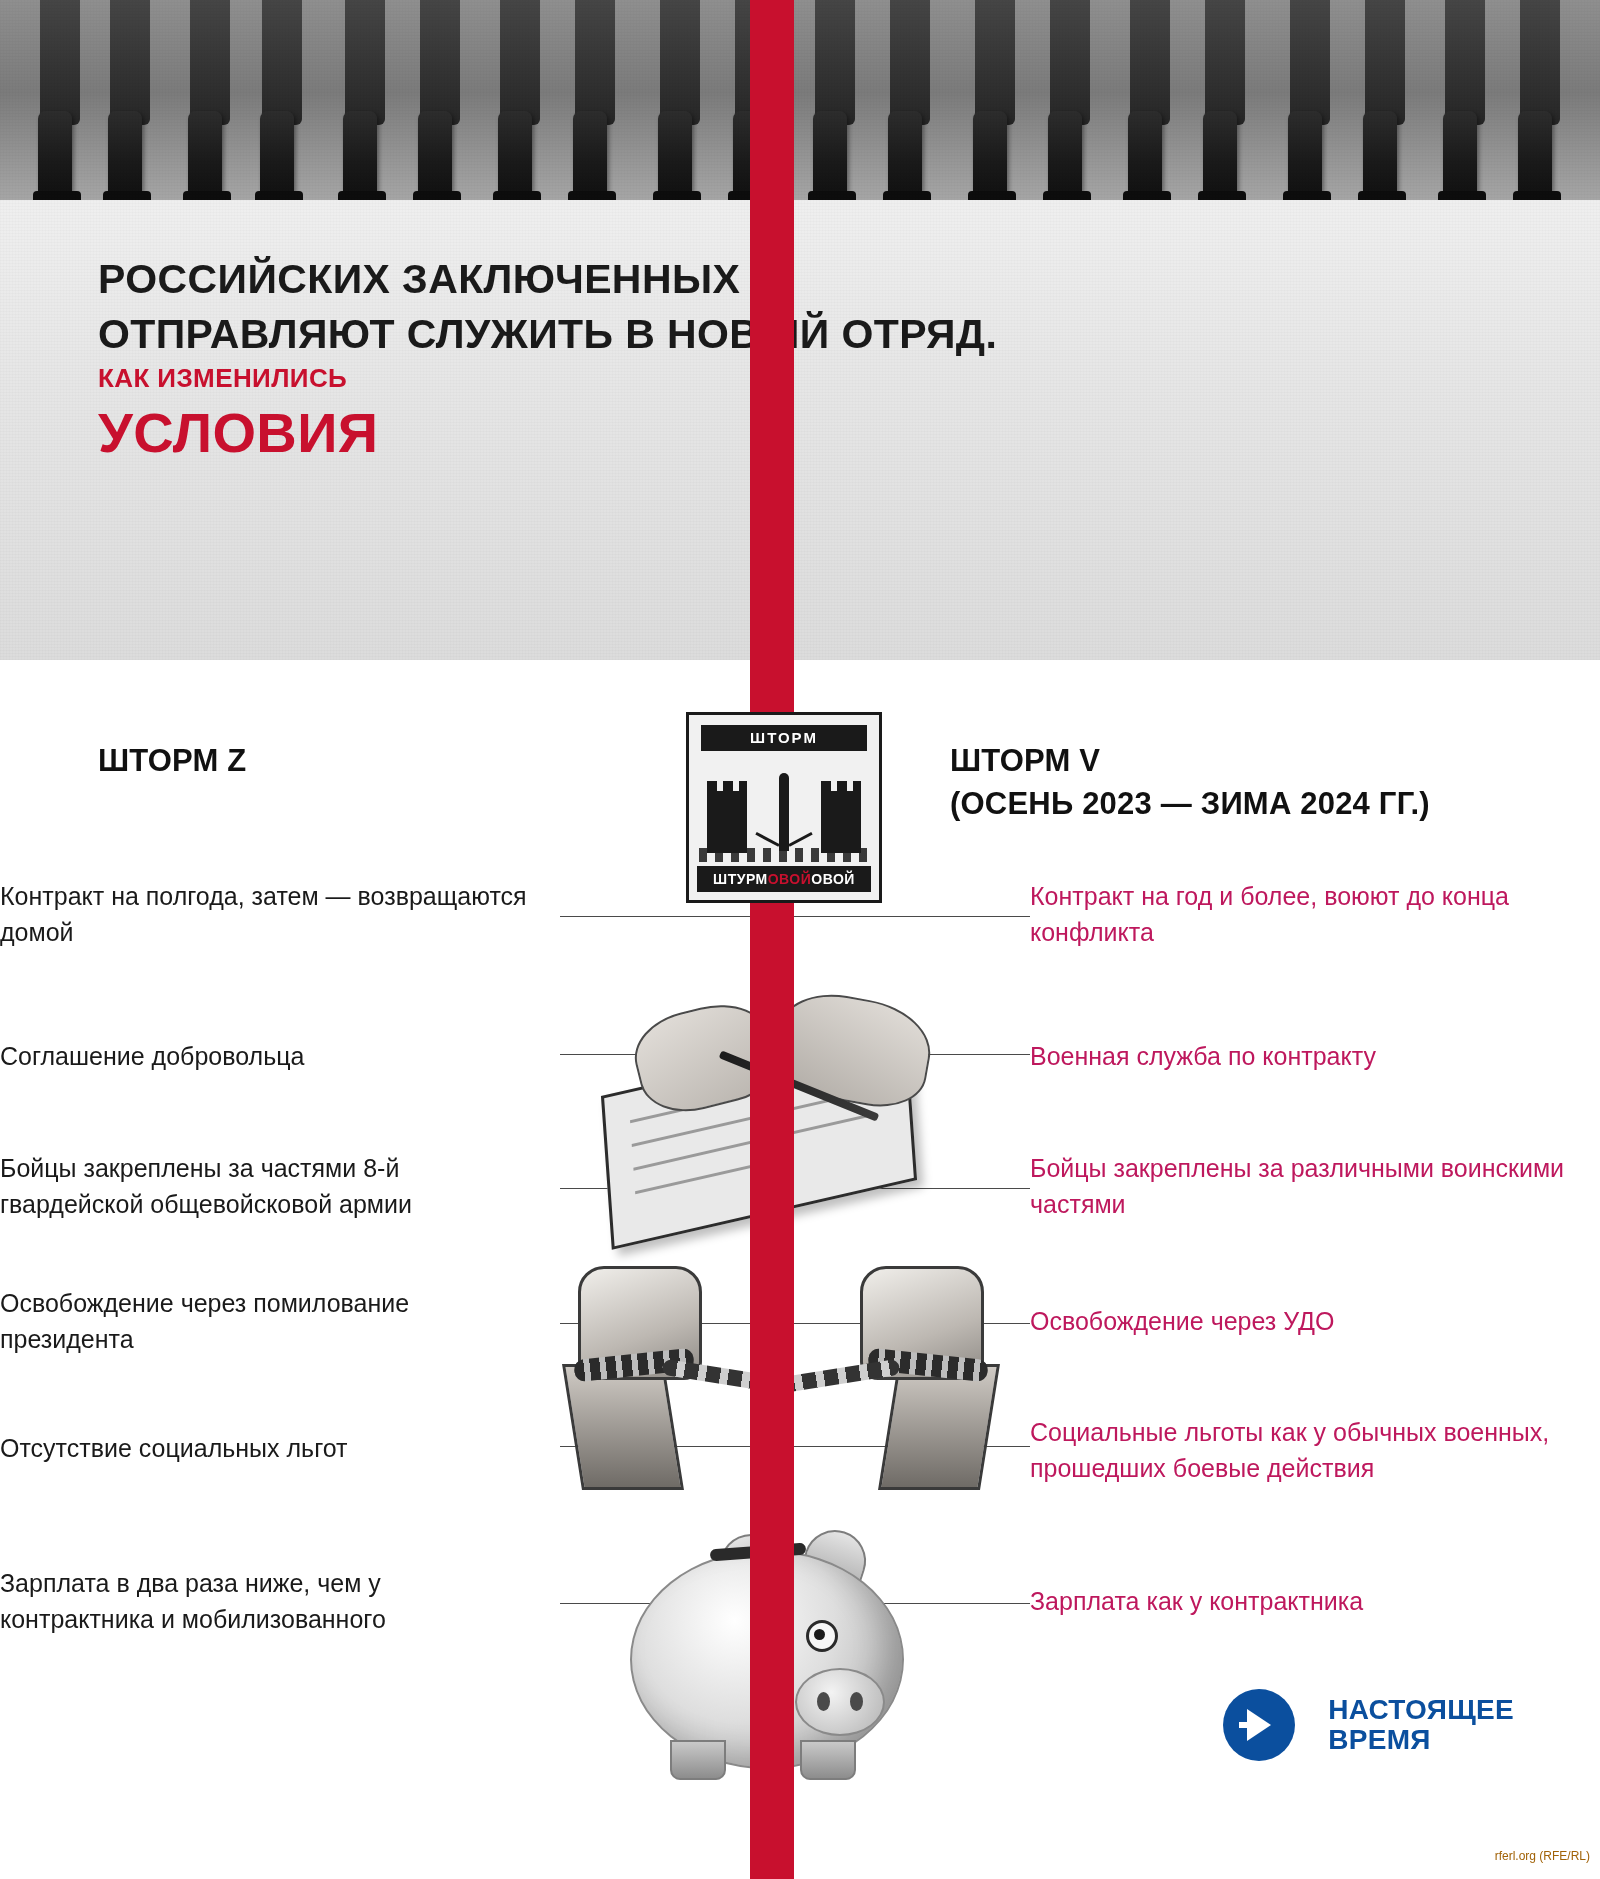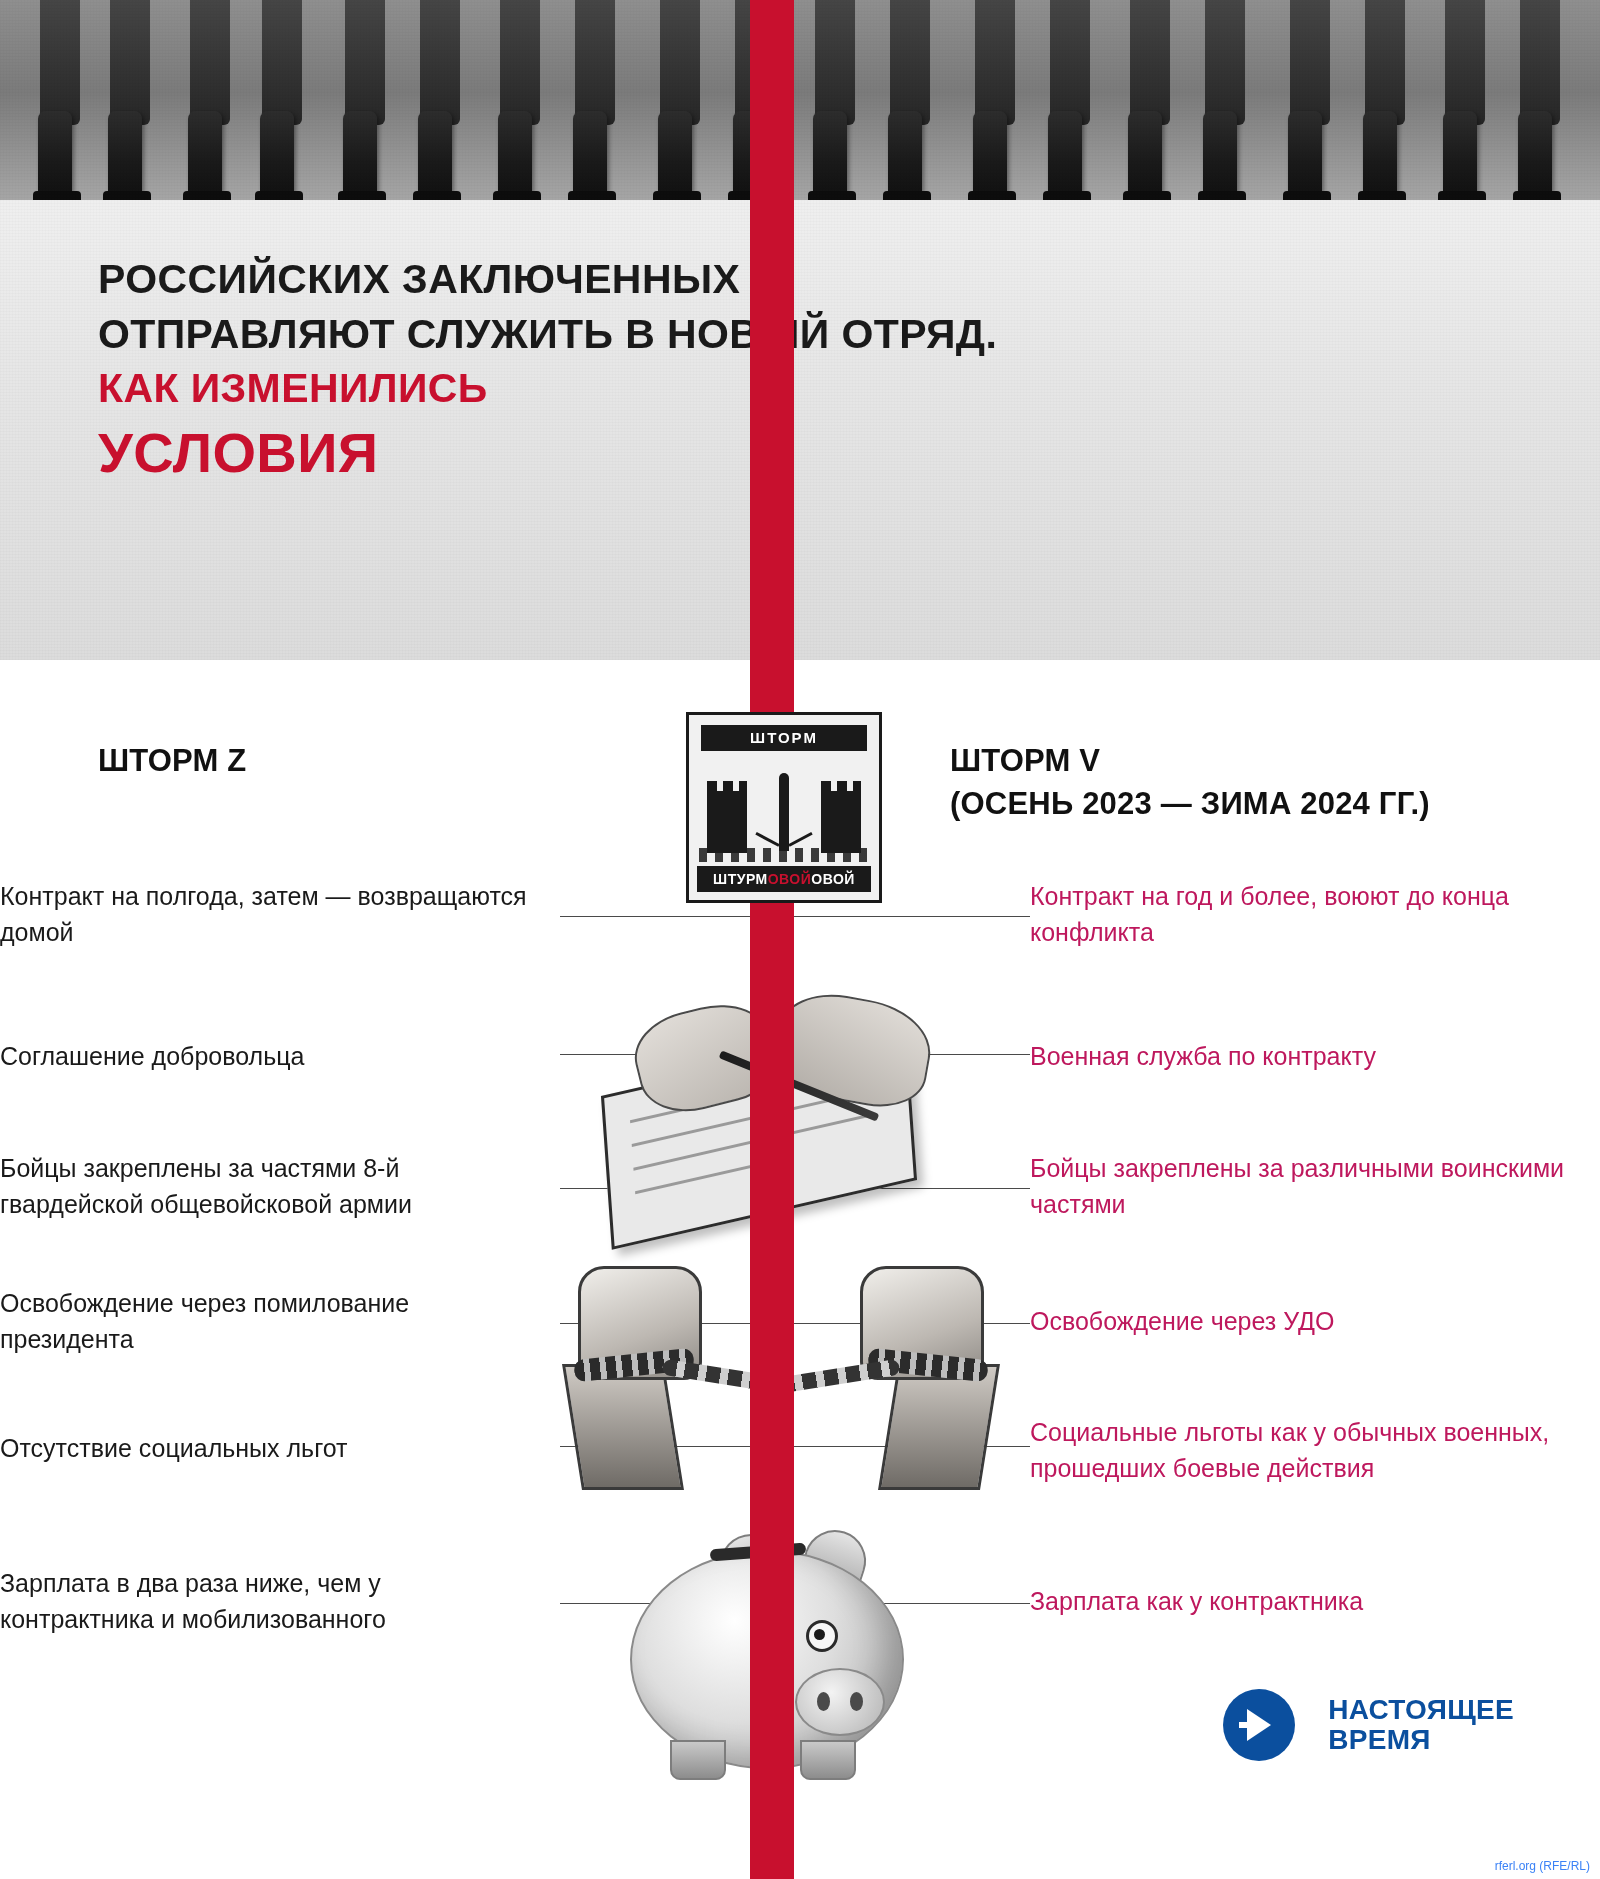--- a/index.html
+++ b/index.html
@@ -86,21 +86,21 @@
   }
   .hero-title .l1, .hero-title .l2 {
     font-size: 41px;
     font-weight: 700;
     letter-spacing: 0.4px;
     color: #1a1a1a;
     line-height: 1.33;
     text-transform: uppercase;
   }
   .hero-title .l3, .hero-title .l4 {
-    font-size: 41px;
+    font-size: 26px;
     font-weight: 700;
     letter-spacing: 0.4px;
     color: #c8102e;
     line-height: 1.33;
     text-transform: uppercase;
   }
   .hero-title .l4 { font-size: 56px; }
 
   
   .red-bar {
@@ -453,23 +453,23 @@
     font-size: 28px;
     line-height: 1.08;
     letter-spacing: 0.3px;
     text-transform: uppercase;
     margin-left: 17px;
   }
 
   .credit {
     position: absolute;
     right: 10px;
-    bottom: 6px;
+    bottom: 16px;
     font-size: 12px;
-    color: #3b82f6;
+    color: #a16207;
   }
 </style>
 </head>
 <body>
 
 <div class="hero">
   <div class="asphalt">
     <div class="boots">
       <div class="leg" style="left:40px;"></div>
         <div class="boot" style="left:38px;"></div>

